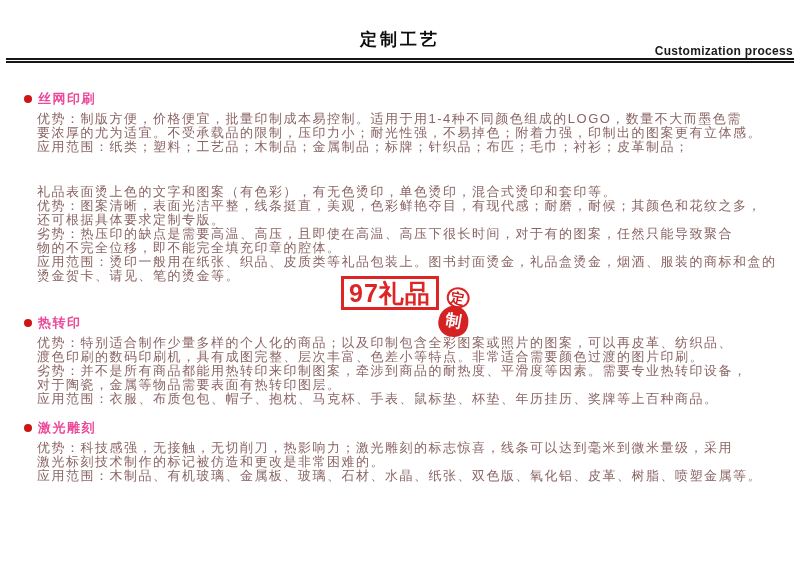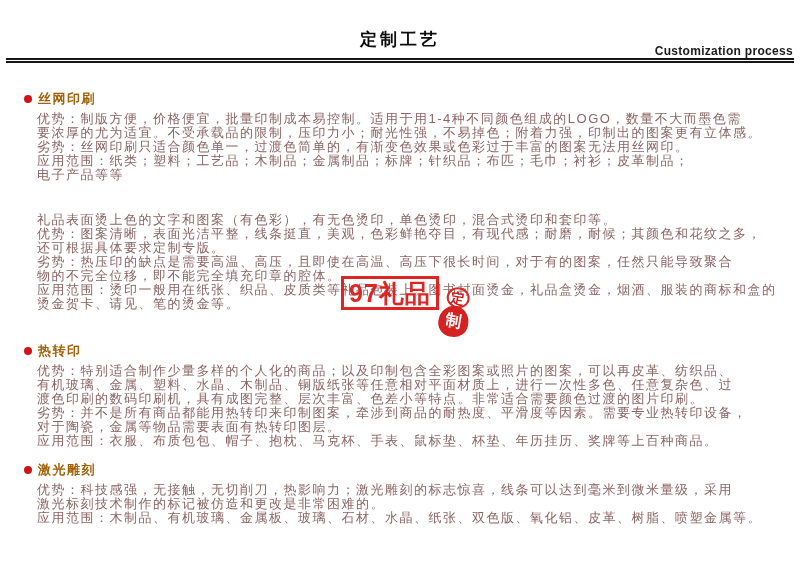--- a/index.html
+++ b/index.html
@@ -55,21 +55,21 @@
   .bullet {
     width: 8px; height: 8px;
     border-radius: 50%;
     background: #cc1515;
     margin-right: 6px;
     flex: 0 0 auto;
   }
   .sec-title {
     font-size: 13px;
     font-weight: bold;
-    color: #a16207;
+    color: #ec4899;
     letter-spacing: 1.5px;
     line-height: 15px;
   }
   .sec-body { padding-left: 37px; padding-right: 16px; }
   .line {
     font-size: 13px;
     line-height: 14px;
     height: 14px;
     color: #8b6565;
     letter-spacing: 1.5px;
@@ -134,44 +134,41 @@
 
   <div class="content">
       <div class="section">
         <div class="sec-head">
           <span class="bullet"></span>
           <span class="sec-title">丝网印刷</span>
         </div>
         <div class="sec-body">
           <div class="line">优势：制版方便，价格便宜，批量印制成本易控制。适用于用1-4种不同颜色组成的LOGO，数量不大而墨色需</div>
           <div class="line">要浓厚的尤为适宜。不受承载品的限制，压印力小；耐光性强，不易掉色；附着力强，印制出的图案更有立体感。</div>
-          <div class="line">劣势：丝网印刷只适合颜色单一，过渡色简单的，有渐变色效果或色彩过于丰富的图案无法用丝网印。</div>
           <div class="line">应用范围：纸类；塑料；工艺品；木制品；金属制品；标牌；针织品；布匹；毛巾；衬衫；皮革制品；</div>
-          <div class="line">电子产品等等</div>
         </div>
       </div>
       <div class="section">
         <div class="sec-body">
           <div class="line">礼品表面烫上色的文字和图案（有色彩），有无色烫印，单色烫印，混合式烫印和套印等。</div>
           <div class="line">优势：图案清晰，表面光洁平整，线条挺直，美观，色彩鲜艳夺目，有现代感；耐磨，耐候；其颜色和花纹之多，</div>
           <div class="line">还可根据具体要求定制专版。</div>
           <div class="line">劣势：热压印的缺点是需要高温、高压，且即使在高温、高压下很长时间，对于有的图案，任然只能导致聚合</div>
           <div class="line">物的不完全位移，即不能完全填充印章的腔体。</div>
           <div class="line">应用范围：烫印一般用在纸张、织品、皮质类等礼品包装上。图书封面烫金，礼品盒烫金，烟酒、服装的商标和盒的</div>
           <div class="line">烫金贺卡、请见、笔的烫金等。</div>
         </div>
       </div>
       <div class="section">
         <div class="sec-head">
           <span class="bullet"></span>
           <span class="sec-title">热转印</span>
         </div>
         <div class="sec-body">
           <div class="line">优势：特别适合制作少量多样的个人化的商品；以及印制包含全彩图案或照片的图案，可以再皮革、纺织品、</div>
-          <div class="line">有机玻璃、金属、塑料、水晶、木制品、铜版纸张等任意相对平面材质上，进行一次性多色、任意复杂色、过</div>
           <div class="line">渡色印刷的数码印刷机，具有成图完整、层次丰富、色差小等特点。非常适合需要颜色过渡的图片印刷。</div>
           <div class="line">劣势：并不是所有商品都能用热转印来印制图案，牵涉到商品的耐热度、平滑度等因素。需要专业热转印设备，</div>
           <div class="line">对于陶瓷，金属等物品需要表面有热转印图层。</div>
           <div class="line">应用范围：衣服、布质包包、帽子、抱枕、马克杯、手表、鼠标垫、杯垫、年历挂历、奖牌等上百种商品。</div>
         </div>
       </div>
       <div class="section">
         <div class="sec-head">
           <span class="bullet"></span>
           <span class="sec-title">激光雕刻</span>

